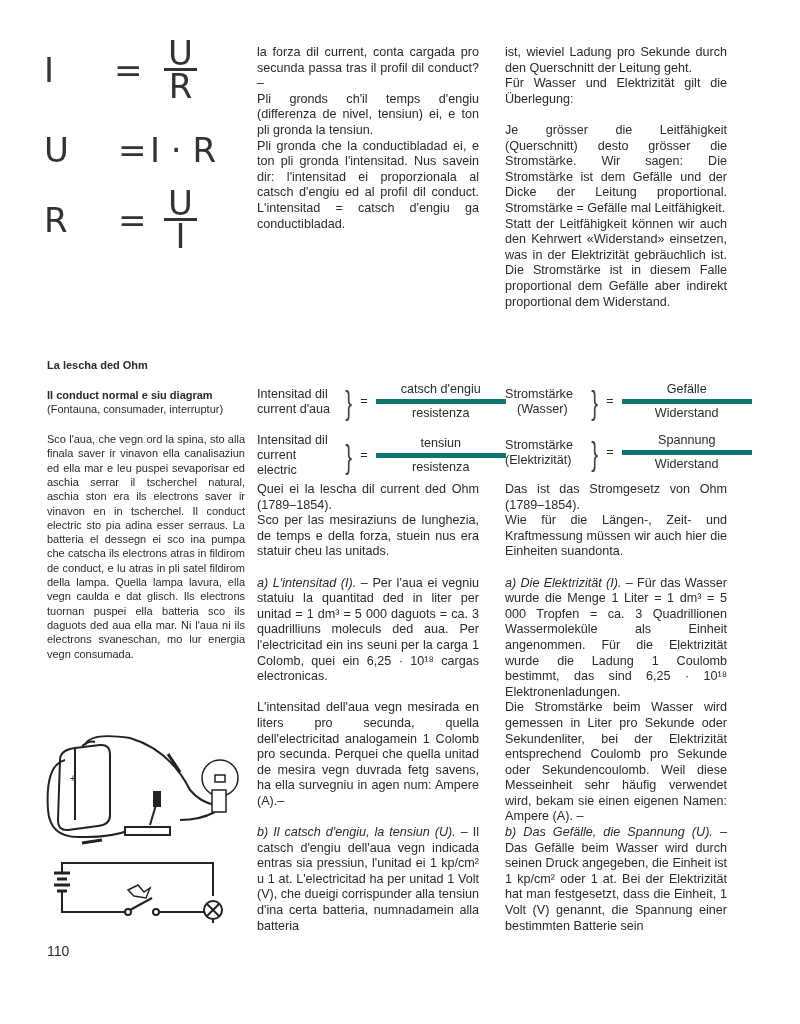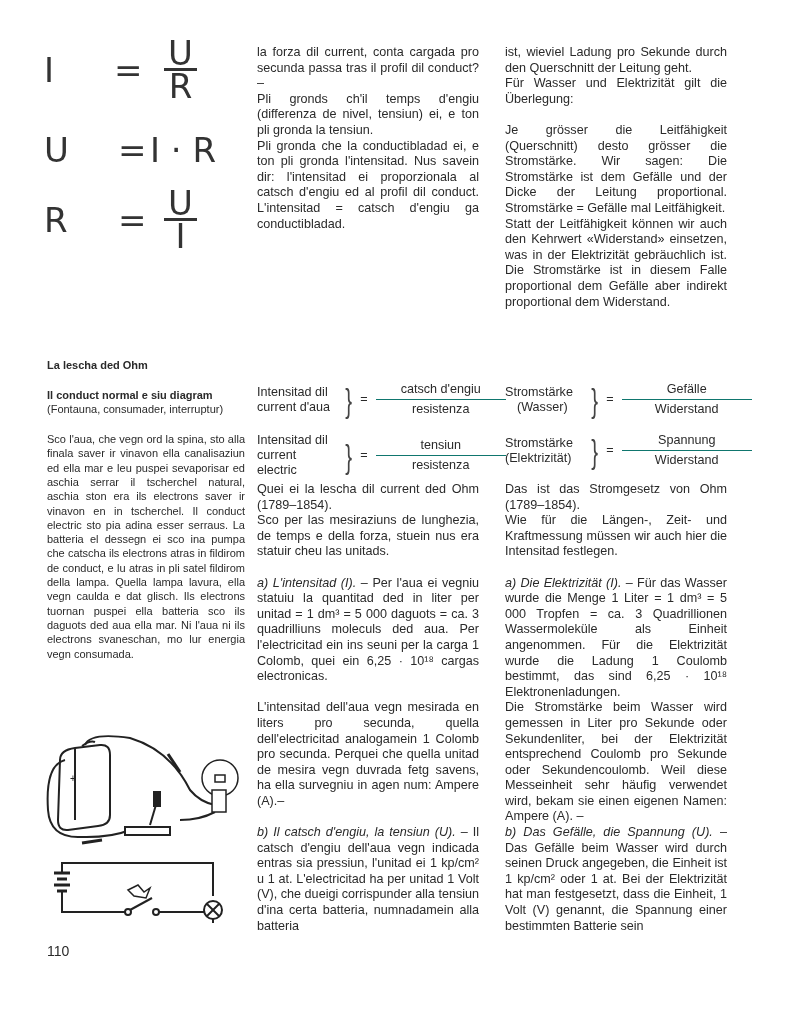--- a/index.html
+++ b/index.html
@@ -15,21 +15,21 @@
   .it { font-style:italic; }
   .formula-row { position:absolute; font-family:"DejaVu Sans", sans-serif; font-size:34px; color:#333; }
   .frac { display:inline-flex; flex-direction:column; align-items:center; }
   .frac .num { border-bottom:3px solid #333; padding:0 4px; line-height:30px; }
   .frac .den { line-height:30px; }
   .eq-block { position:absolute; display:flex; align-items:center; font-size:12.6px; line-height:15px; }
   .eq-block .lhs { width:80px; text-align:left; }
   .eq-block .brace { font-size:34px; font-weight:100; margin:0 6px; line-height:30px; color:#444; transform:scaleX(0.6); }
   .eq-block .eqsign { margin:0 8px 0 0; }
   .eq-block .rfrac { display:flex; flex-direction:column; align-items:center; }
-  .eq-block .rfrac .n { border-bottom:1px solid #0f766e; padding:0 10px 2px; min-width:110px; text-align:center; }
+  .eq-block .rfrac .n { border-bottom:5px solid #0f766e; padding:0 10px 2px; min-width:110px; text-align:center; }
   .eq-block .rfrac .d { padding-top:2px; text-align:center; }
   #pagenum { position:absolute; left:47px; top:943px; font-size:14px; }
 </style>
 </head>
 <body>
 
 <div class="formula-row" style="left:44px; top:38px; display:flex; align-items:center;">
   <span style="width:70px;">I</span>
   <span style="width:50px;">=</span>
   <span class="frac">
@@ -178,18 +178,18 @@
   <span class="brace">}</span>
   <span class="eqsign">=</span>
   <div class="rfrac">
       <div class="n">Spannung</div>
       <div class="d">Widerstand</div>
     </div>
 </div>
 
 <div class="col" style="left:505px; top:474px; width:222px;">
   <p>Das ist das Stromgesetz von Ohm (1789–1854).</p>
-  <p>Wie für die Längen-, Zeit- und Kraftmessung müssen wir auch hier die Intensitad festlegen.</p>
+  <p>Wie für die Längen-, Zeit- und Kraftmessung müssen wir auch hier die Einheiten suandonta.</p>
   <div class="gap"></div>
   <p><span class="it">a) Die Elektrizität (I).</span><span> – Für das Wasser wurde die Menge 1 Liter = 1 dm³ = 5 000 Tropfen = ca. 3 Quadrillionen Wassermoleküle als Einheit angenommen. Für die Elektrizität wurde die Ladung 1 Coulomb bestimmt, das sind 6,25 · 10¹⁸ Elektronenladungen.</span></p>
   <p>Die Stromstärke beim Wasser wird gemessen in Liter pro Sekunde oder Sekundenliter, bei der Elektrizität entsprechend Coulomb pro Sekunde oder Sekundencoulomb. Weil diese Messeinheit sehr häufig verwendet wird, bekam sie einen eigenen Namen: Ampere (A). –</p>
   <p><span class="it">b) Das Gefälle, die Spannung (U).</span><span> – Das Gefälle beim Wasser wird durch seinen Druck angegeben, die Einheit ist 1 kp/cm² oder 1 at. Bei der Elektrizität hat man festgesetzt, dass die Einheit, 1 Volt (V) genannt, die Spannung einer bestimmten Batterie sein</span></p>
 </div>
 
 </body></html>

